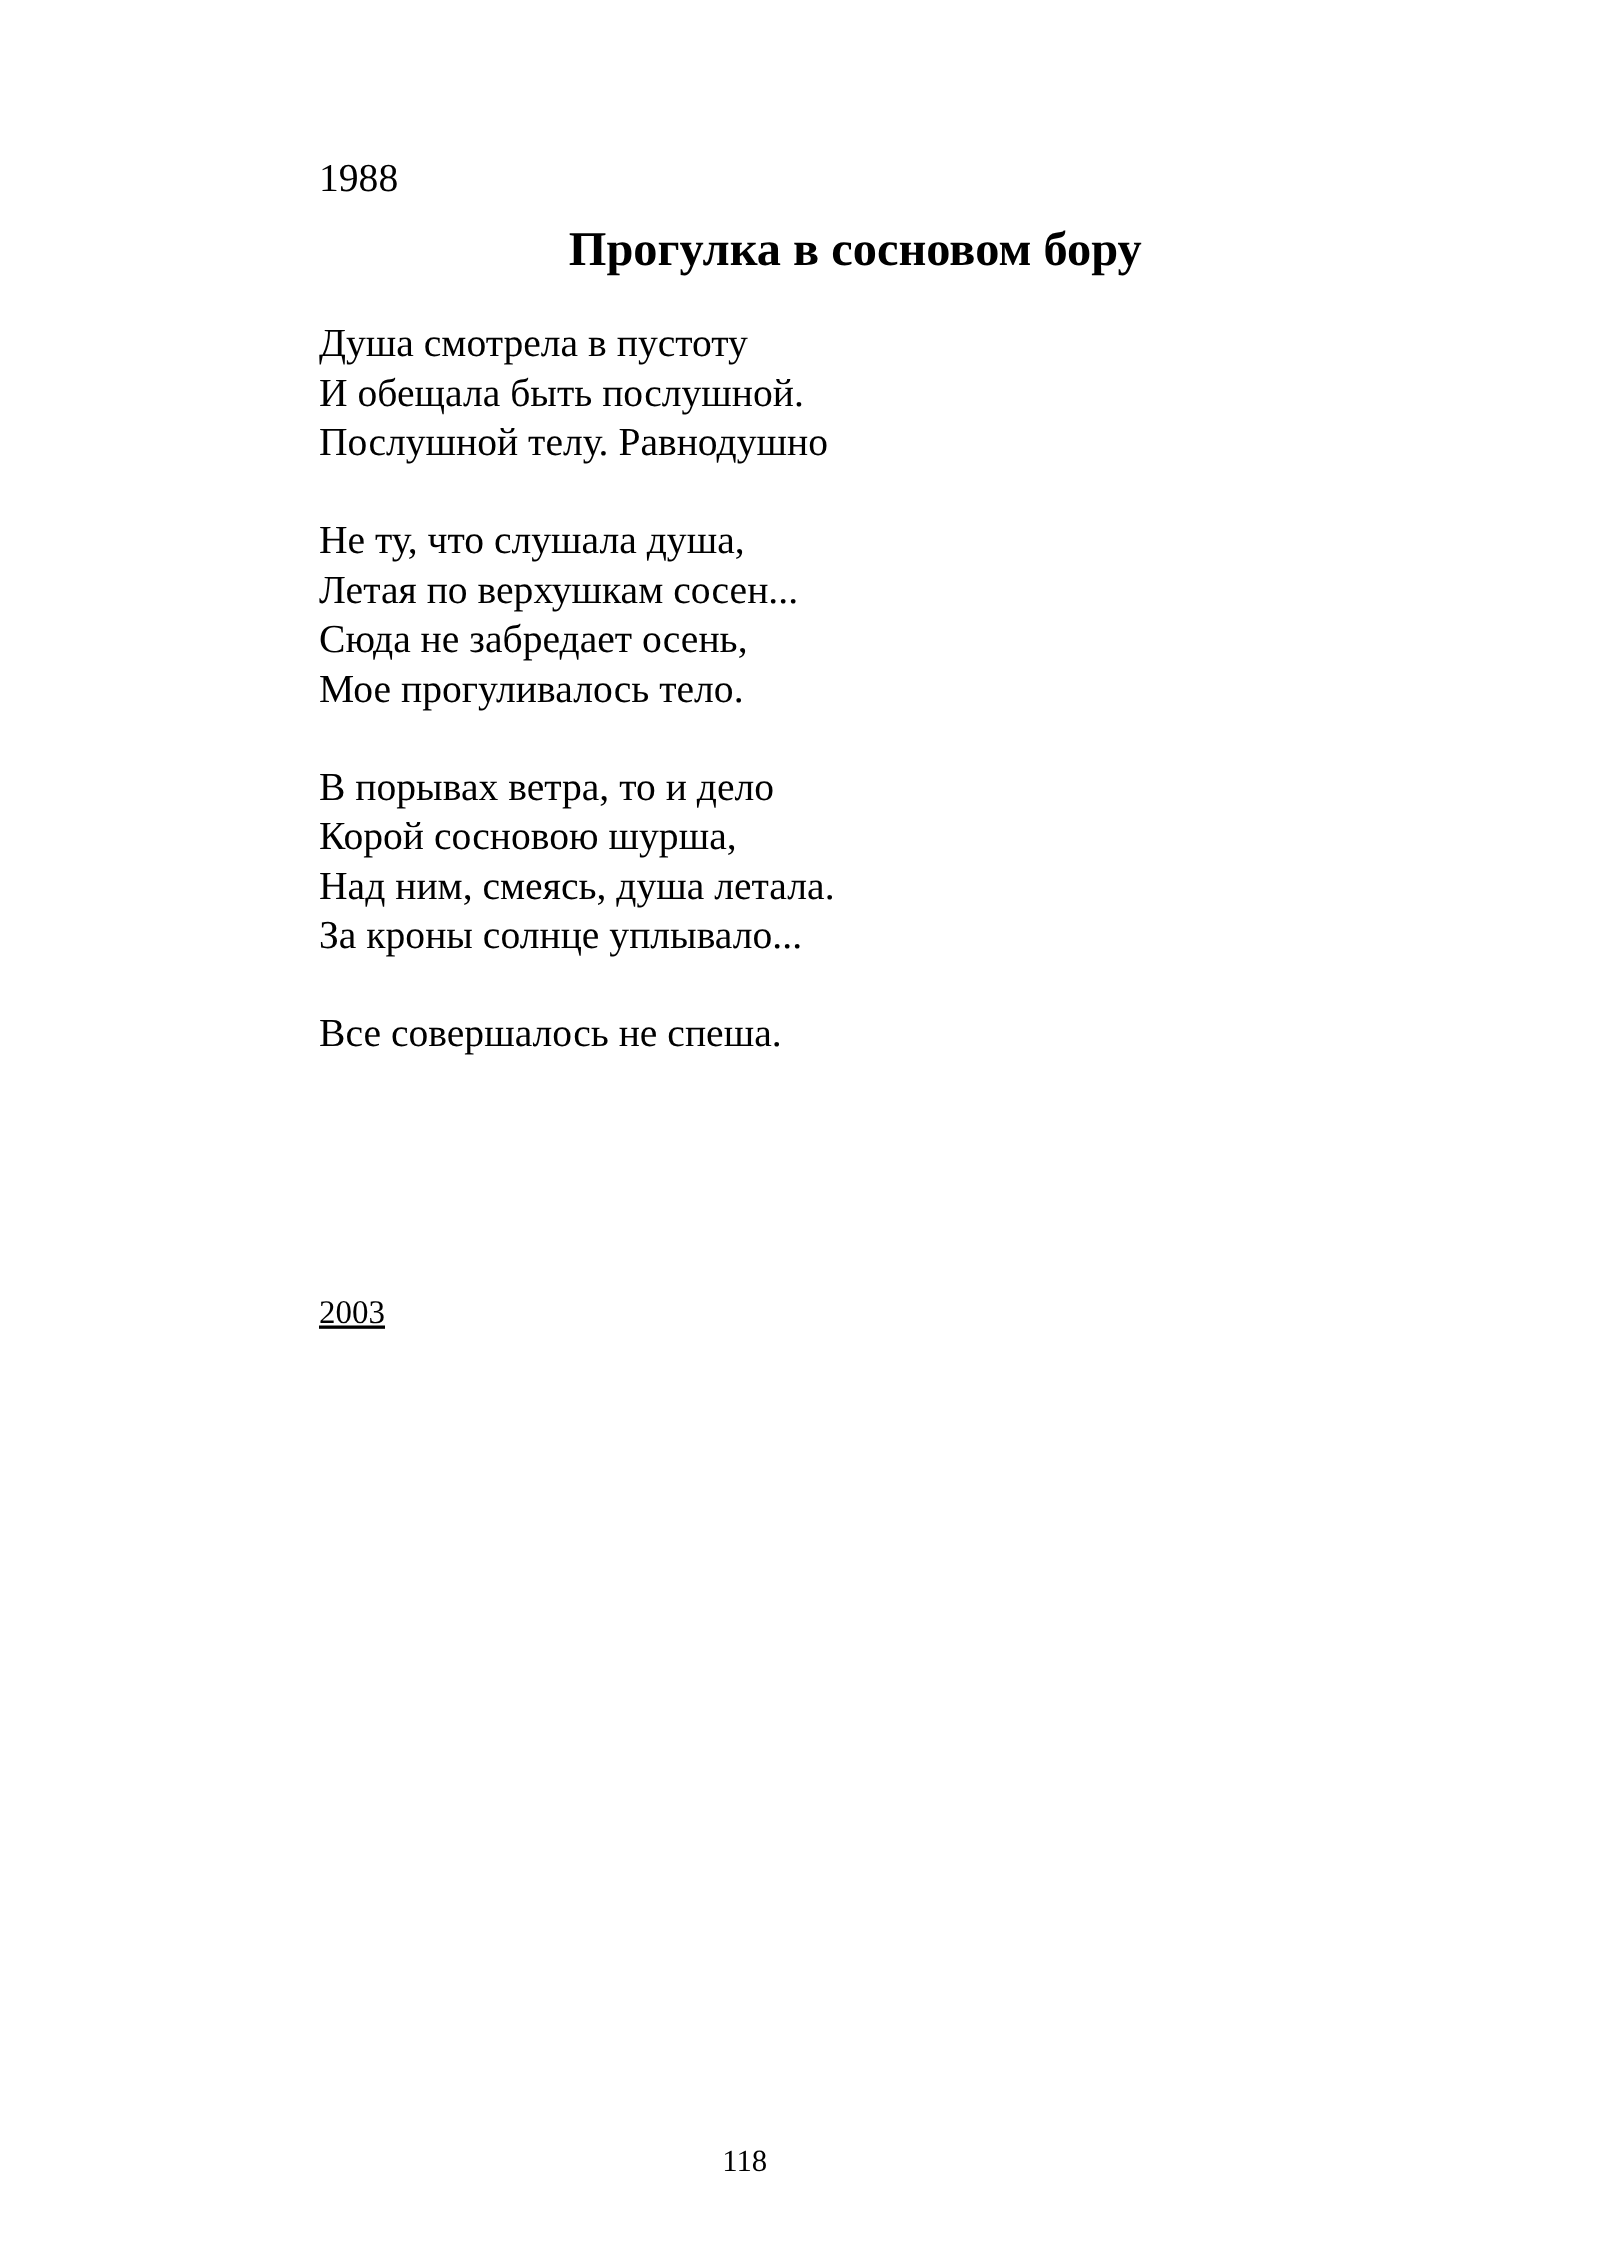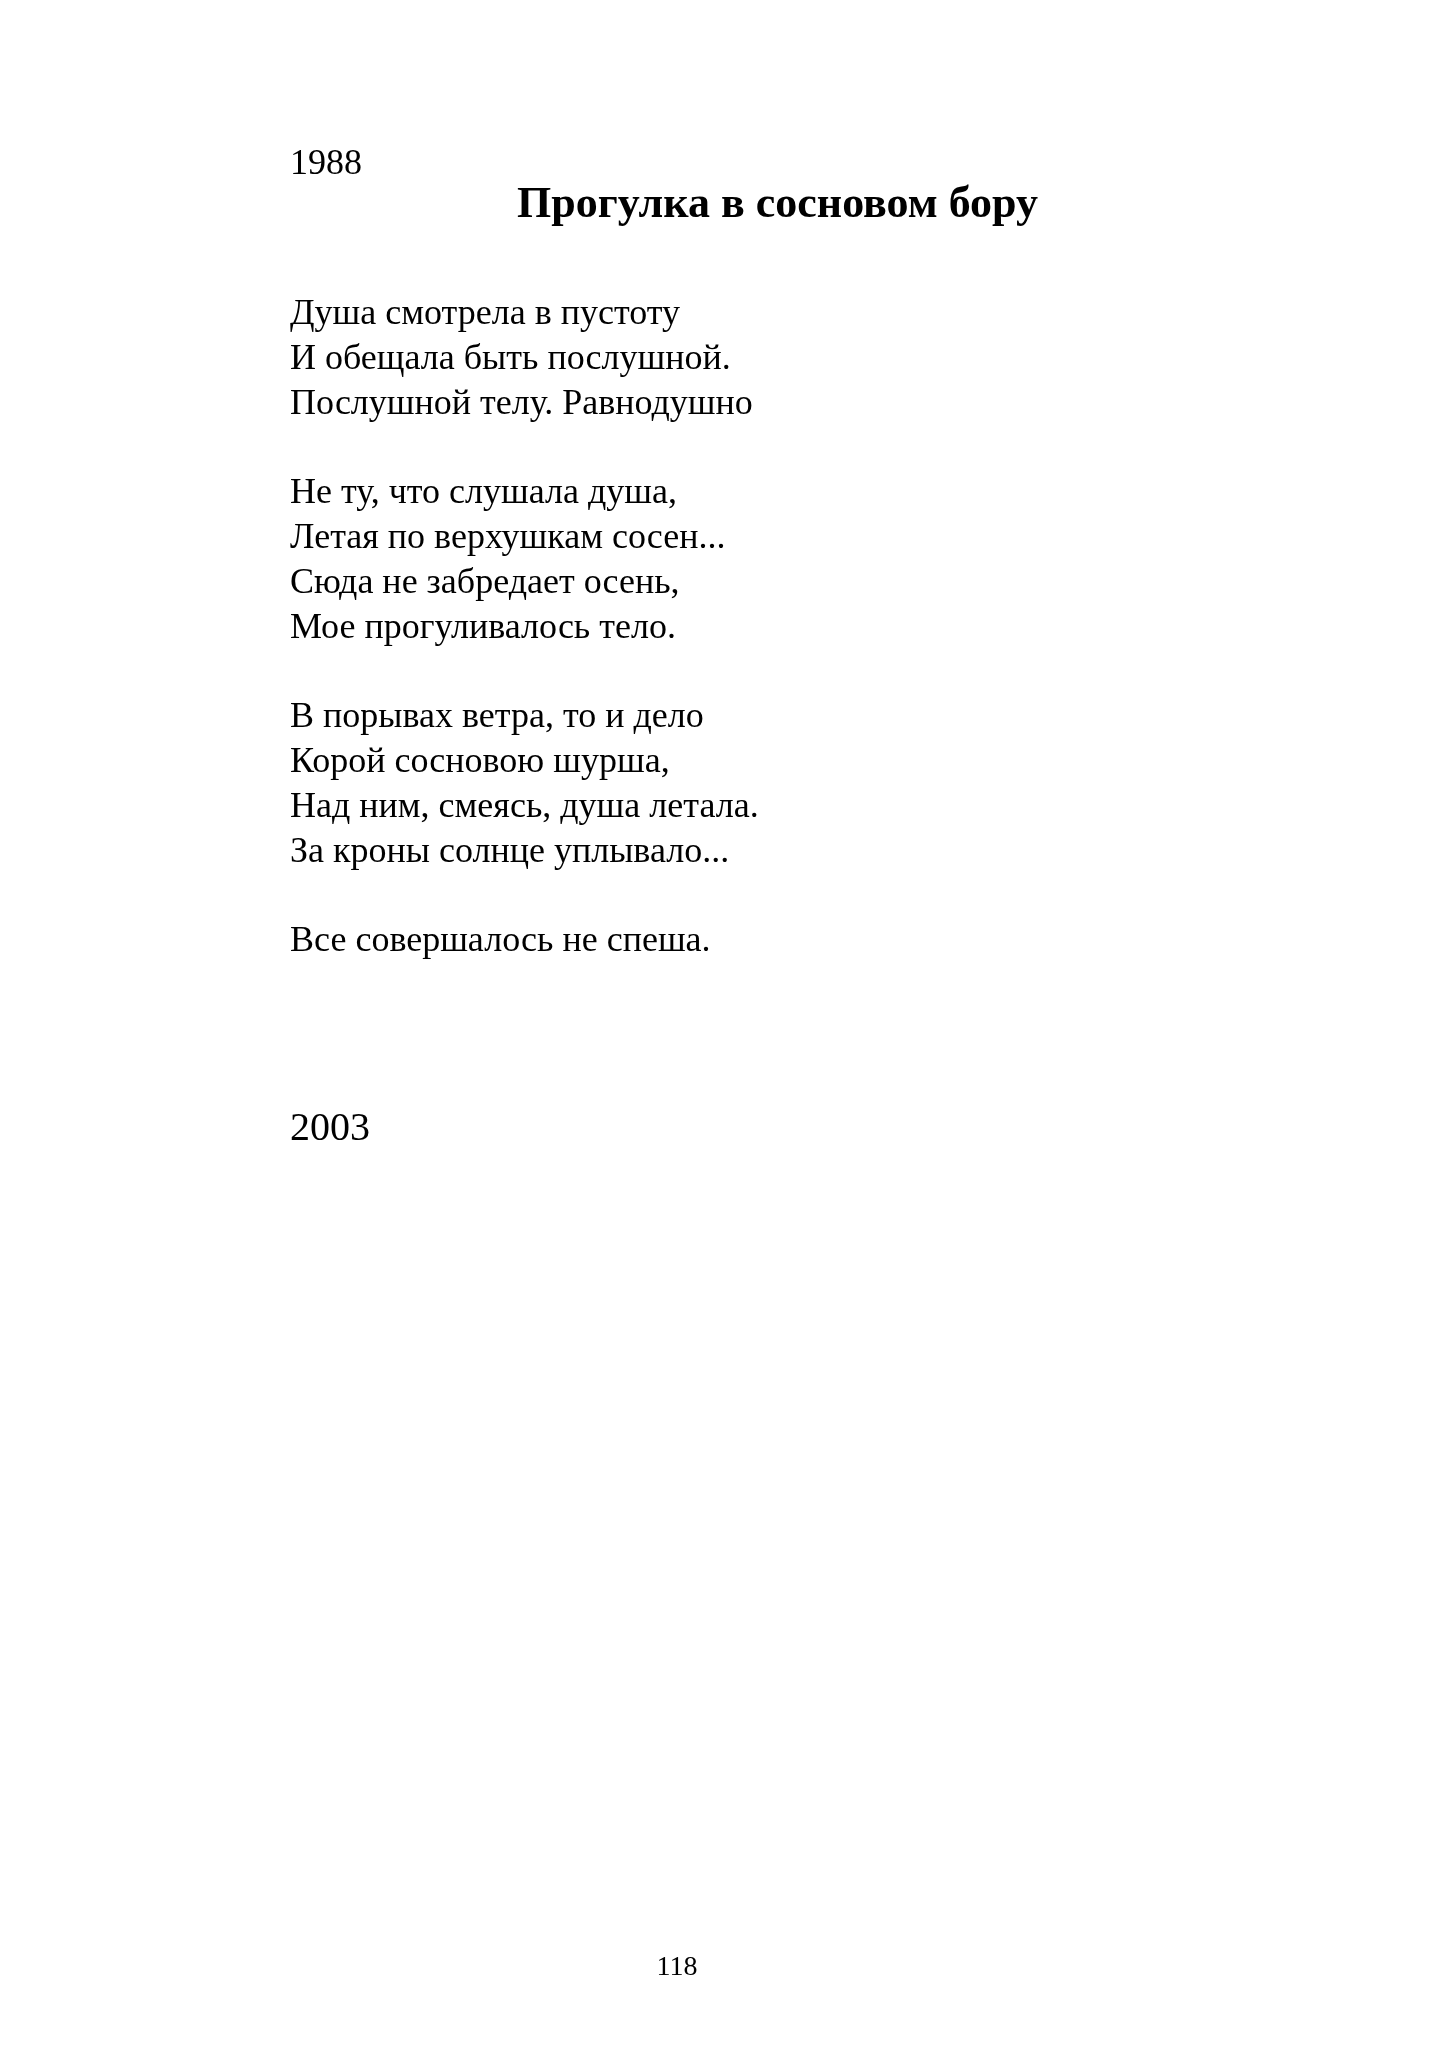--- a/index.html
+++ b/index.html
@@ -26,21 +26,21 @@
       position: absolute;
       left: 290px;
       top: 140px;
       font-size: 36px;
       line-height: 44px;
     }
     .title {
       position: absolute;
       left: 0;
       width: 1455px;
-      top: 176px;
+      top: 200px;
       text-align: center;
       font-weight: bold;
       font-size: 44px;
       line-height: 54px;
       padding-left: 100px;
       box-sizing: border-box;
     }
     .poem {
       position: absolute;
       left: 290px;
@@ -51,23 +51,24 @@
       margin: 0 0 44px 0;
     }
     .line {
       display: block;
       line-height: 45px;
       white-space: nowrap;
     }
     .year-bottom {
       position: absolute;
       left: 290px;
-      top: 1105px;
-      font-size: 40px;
+      top: 1172px;
+      font-size: 30px;
       line-height: 44px;
+      text-decoration: underline;
     }
     .page-number {
       position: absolute;
       left: 0;
       width: 1254px;
       top: 1950px;
       text-align: center;
       font-size: 28px;
       line-height: 32px;
       padding-left: 100px;

